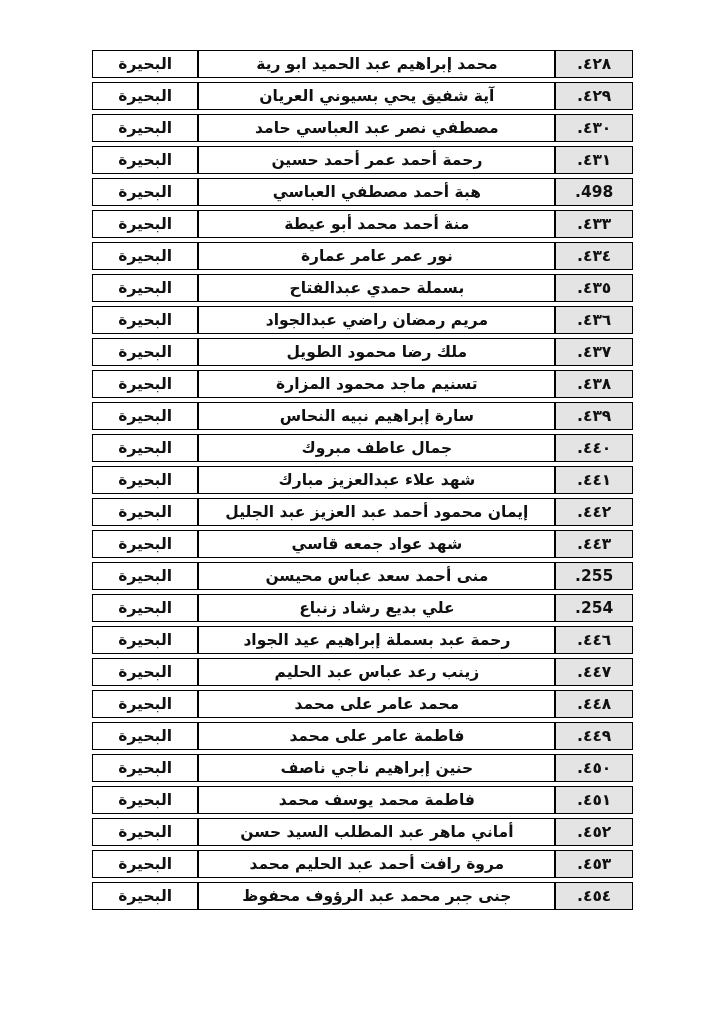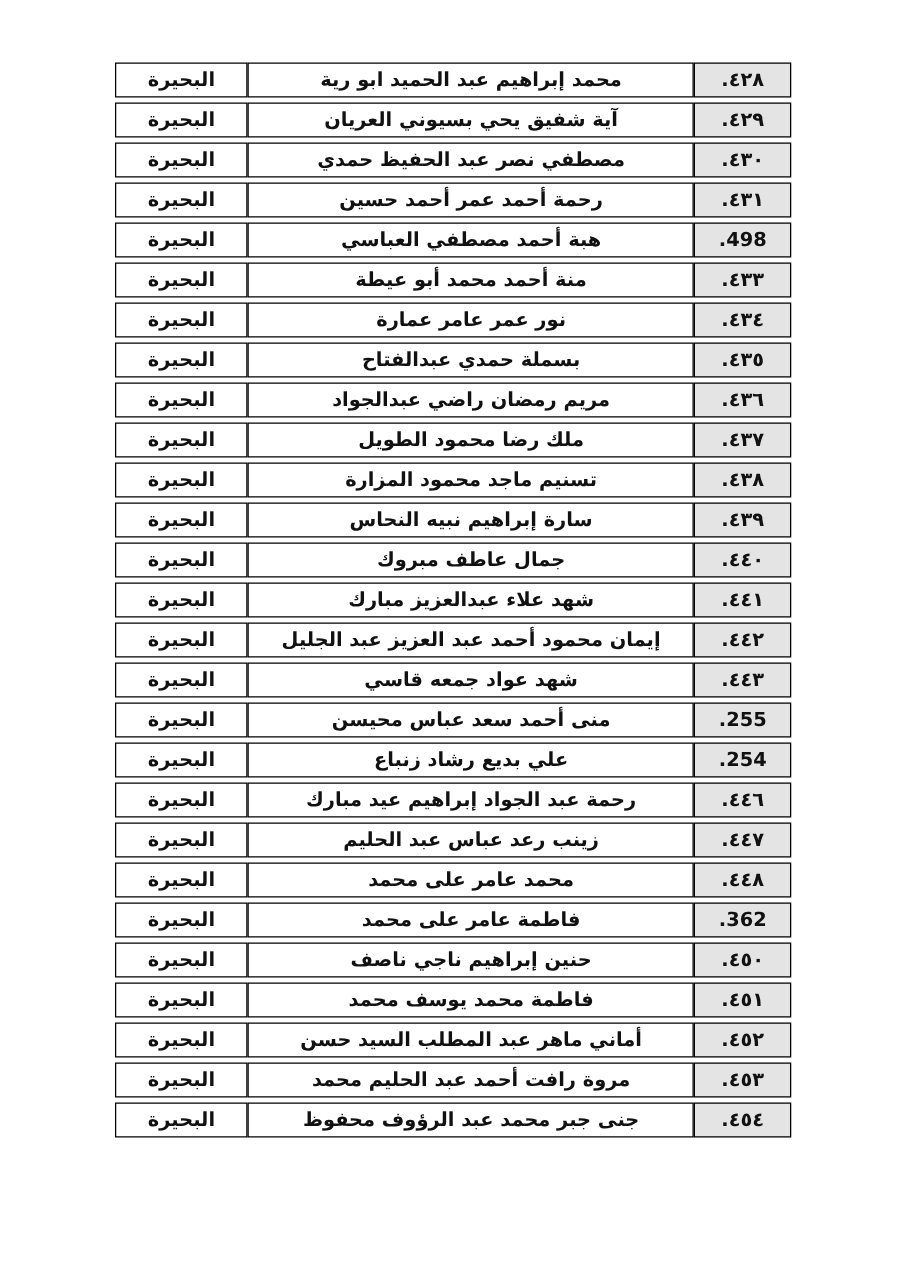--- a/index.html
+++ b/index.html
@@ -62,21 +62,21 @@
           <td class="name" dir="rtl">محمد إبراهيم عبد الحميد ابو رية</td>
           <td class="gov" dir="rtl">البحيرة</td>
         </tr>
         <tr>
           <td class="num" dir="rtl">٤٢٩.</td>
           <td class="name" dir="rtl">آية شفيق يحي بسيوني العريان</td>
           <td class="gov" dir="rtl">البحيرة</td>
         </tr>
         <tr>
           <td class="num" dir="rtl">٤٣٠.</td>
-          <td class="name" dir="rtl">مصطفي نصر عبد الحفيظ حمدي</td>
+          <td class="name" dir="rtl">مصطفي نصر عبد العباسي حامد</td>
           <td class="gov" dir="rtl">البحيرة</td>
         </tr>
         <tr>
           <td class="num" dir="rtl">٤٣١.</td>
           <td class="name" dir="rtl">رحمة أحمد عمر أحمد حسين</td>
           <td class="gov" dir="rtl">البحيرة</td>
         </tr>
         <tr>
           <td class="num" dir="rtl">498.</td>
           <td class="name" dir="rtl">هبة أحمد مصطفي العباسي</td>
@@ -142,35 +142,35 @@
           <td class="name" dir="rtl">منى أحمد سعد عباس محيسن</td>
           <td class="gov" dir="rtl">البحيرة</td>
         </tr>
         <tr>
           <td class="num" dir="rtl">254.</td>
           <td class="name" dir="rtl">علي بديع رشاد زنباع</td>
           <td class="gov" dir="rtl">البحيرة</td>
         </tr>
         <tr>
           <td class="num" dir="rtl">٤٤٦.</td>
-          <td class="name" dir="rtl">رحمة عبد الجواد إبراهيم عيد مبارك</td>
+          <td class="name" dir="rtl">رحمة عبد بسملة إبراهيم عيد الجواد</td>
           <td class="gov" dir="rtl">البحيرة</td>
         </tr>
         <tr>
           <td class="num" dir="rtl">٤٤٧.</td>
           <td class="name" dir="rtl">زينب رعد عباس عبد الحليم</td>
           <td class="gov" dir="rtl">البحيرة</td>
         </tr>
         <tr>
           <td class="num" dir="rtl">٤٤٨.</td>
           <td class="name" dir="rtl">محمد عامر على محمد</td>
           <td class="gov" dir="rtl">البحيرة</td>
         </tr>
         <tr>
-          <td class="num" dir="rtl">362.</td>
+          <td class="num" dir="rtl">٤٤٩.</td>
           <td class="name" dir="rtl">فاطمة عامر على محمد</td>
           <td class="gov" dir="rtl">البحيرة</td>
         </tr>
         <tr>
           <td class="num" dir="rtl">٤٥٠.</td>
           <td class="name" dir="rtl">حنين إبراهيم ناجي ناصف</td>
           <td class="gov" dir="rtl">البحيرة</td>
         </tr>
         <tr>
           <td class="num" dir="rtl">٤٥١.</td>

